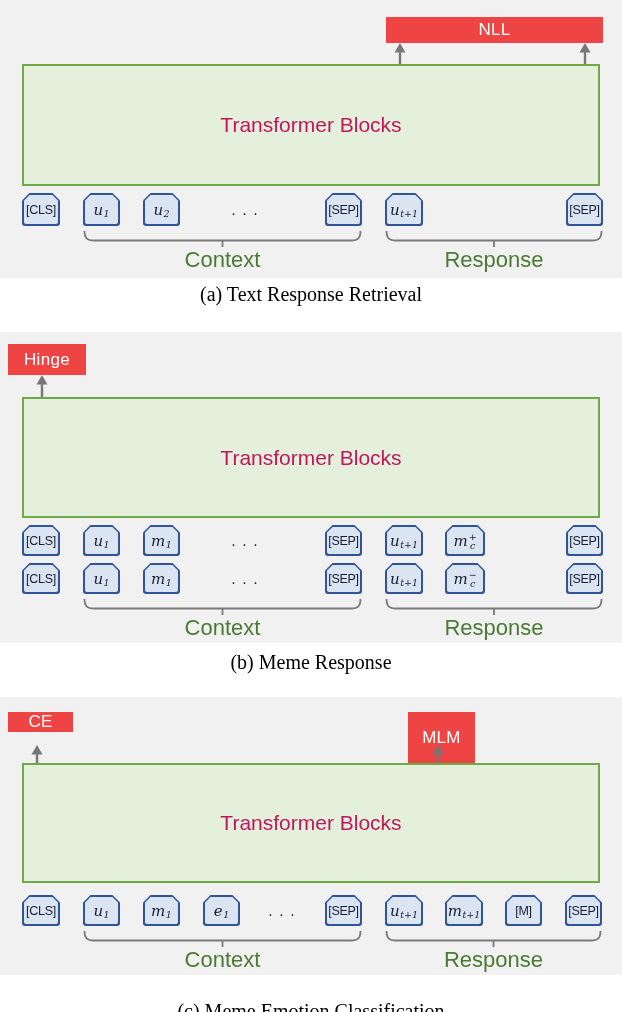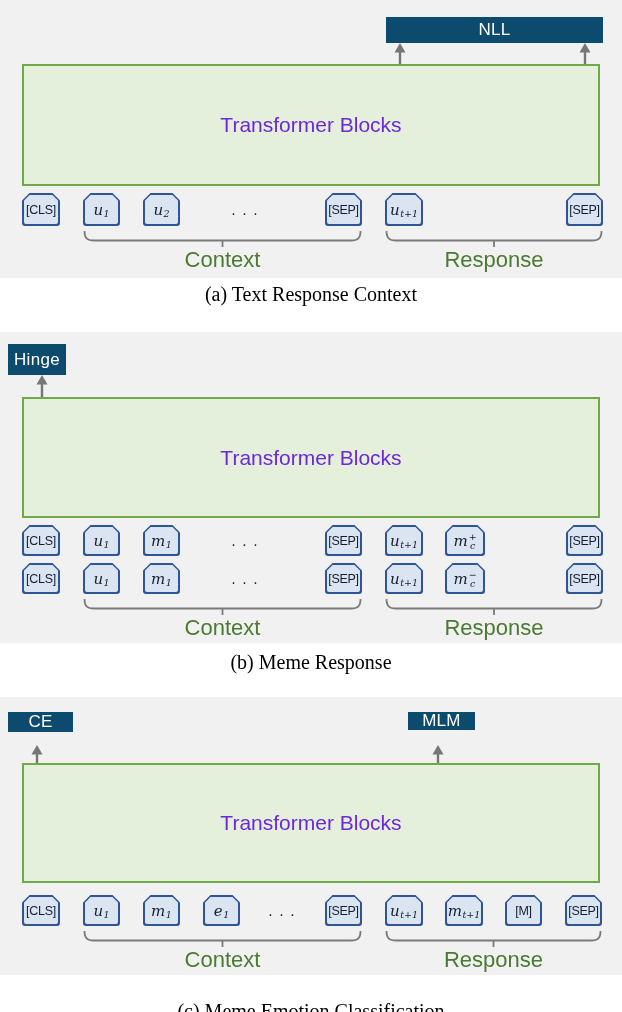--- a/index.html
+++ b/index.html
@@ -1,23 +1,23 @@
 <!DOCTYPE html>
 <html><head>
 <meta charset="utf-8">
 <style>
   html,body{margin:0;padding:0;background:#fff;}
   #canvas{position:relative;width:622px;height:1012px;background:#fff;overflow:hidden;
           font-family:"Liberation Sans",sans-serif;}
   .panel-bg{position:absolute;background:#f1f1f1;}
-  .loss-box{position:absolute;background:#0c4a6e;color:#fff;display:flex;align-items:center;
+  .loss-box{position:absolute;background:#ef4444;color:#fff;display:flex;align-items:center;
             justify-content:center;font-size:17px;letter-spacing:.3px;}
   .tblock{position:absolute;background:#e4efdc;border:2px solid #6faa47;display:flex;
           align-items:center;justify-content:center;box-sizing:border-box;}
-  .tblock-label{color:#6d28d9;font-size:21px;}
+  .tblock-label{color:#be185d;font-size:21px;}
   .arrow{position:absolute;}
   .token{position:absolute;}
   .tok-shape{position:absolute;inset:0;background:#2f5597;border-radius:3px;
              clip-path:polygon(7.5px 0,calc(100% - 7.5px) 0,100% 7.5px,100% 100%,0 100%,0 7.5px);}
   .tok-fill{position:absolute;inset:1.8px;background:#dbe4f1;border-radius:2px;
             clip-path:polygon(6px 0,calc(100% - 6px) 0,100% 6px,100% 100%,0 100%,0 6px);}
   .tok-label{position:absolute;inset:0;display:flex;align-items:center;justify-content:center;
              color:#141e33;}
   .tok-plain{font-size:12.5px;font-family:"Liberation Sans",sans-serif;letter-spacing:-0.3px;}
   .math-base{font-family:"DejaVu Serif",serif;font-style:italic;font-size:15px;}
@@ -99,23 +99,23 @@
       </div>
     </div>
     <div class="arrow" style="left: 83px; top: 231px; width: 279px; height: 17px;"><svg width="279" height="17" viewBox="0 0 279 17">
         <path d="M1.5,0 C1.5,7 4,9.5 11,9.5 L268,9.5 C275,9.5 277.5,7 277.5,0 M139.5,9.5 L139.5,16" fill="none" stroke="#7a7a7a" stroke-width="1.8"></path>
       </svg></div>
     <div class="group-label" style="left: 152.5px; top: 247px; width: 140px; height: 22px;">Context</div>
     <div class="arrow" style="left: 385px; top: 231px; width: 218px; height: 17px;"><svg width="218" height="17" viewBox="0 0 218 17">
         <path d="M1.5,0 C1.5,7 4,9.5 11,9.5 L207,9.5 C214,9.5 216.5,7 216.5,0 M109,9.5 L109,16" fill="none" stroke="#7a7a7a" stroke-width="1.8"></path>
       </svg></div>
     <div class="group-label" style="left: 424px; top: 247px; width: 140px; height: 22px;">Response</div>
-    <div class="caption" style="top: 283px;">(a) Text Response Context</div>
+    <div class="caption" style="top: 283px;">(a) Text Response Retrieval</div>
     <div class="panel-bg" style="left: 0px; top: 332px; width: 622px; height: 311px;"></div>
-    <div class="loss-box" style="left: 8px; top: 344px; width: 58px; height: 31px;">
+    <div class="loss-box" style="left: 8px; top: 344px; width: 78px; height: 31px;">
       <span>Hinge</span>
     </div>
     <div class="arrow" style="left: 35px; top: 375px; width: 14px; height: 22px;"><svg width="14" height="22" viewBox="0 0 14 22">
         <line x1="7" y1="22" x2="7" y2="7" stroke="#767676" stroke-width="2.4"></line>
         <polygon points="7,0 1.5,9.5 12.5,9.5" fill="#767676"></polygon>
       </svg></div>
     <div class="tblock" style="left: 22px; top: 397px; width: 578px; height: 121px;">
       <span class="tblock-label">Transformer Blocks</span>
     </div>
     <div class="token" style="left: 22px; top: 525px; width: 38px; height: 31px;">
@@ -238,21 +238,21 @@
     <div class="group-label" style="left: 152.5px; top: 615px; width: 140px; height: 22px;">Context</div>
     <div class="arrow" style="left: 385px; top: 599px; width: 218px; height: 17px;"><svg width="218" height="17" viewBox="0 0 218 17">
         <path d="M1.5,0 C1.5,7 4,9.5 11,9.5 L207,9.5 C214,9.5 216.5,7 216.5,0 M109,9.5 L109,16" fill="none" stroke="#7a7a7a" stroke-width="1.8"></path>
       </svg></div>
     <div class="group-label" style="left: 424px; top: 615px; width: 140px; height: 22px;">Response</div>
     <div class="caption" style="top: 651px;">(b) Meme Response</div>
     <div class="panel-bg" style="left: 0px; top: 697px; width: 622px; height: 278px;"></div>
     <div class="loss-box" style="left: 8px; top: 712px; width: 65px; height: 20px;">
       <span>CE</span>
     </div>
-    <div class="loss-box" style="left: 408px; top: 712px; width: 67px; height: 18px;">
+    <div class="loss-box" style="left: 408px; top: 712px; width: 67px; height: 51px;">
       <span>MLM</span>
     </div>
     <div class="arrow" style="left: 30px; top: 745px; width: 14px; height: 18px;"><svg width="14" height="18" viewBox="0 0 14 18">
         <line x1="7" y1="18" x2="7" y2="7" stroke="#767676" stroke-width="2.4"></line>
         <polygon points="7,0 1.5,9.5 12.5,9.5" fill="#767676"></polygon>
       </svg></div>
     <div class="arrow" style="left: 431px; top: 745px; width: 14px; height: 18px;"><svg width="14" height="18" viewBox="0 0 14 18">
         <line x1="7" y1="18" x2="7" y2="7" stroke="#767676" stroke-width="2.4"></line>
         <polygon points="7,0 1.5,9.5 12.5,9.5" fill="#767676"></polygon>
       </svg></div>

